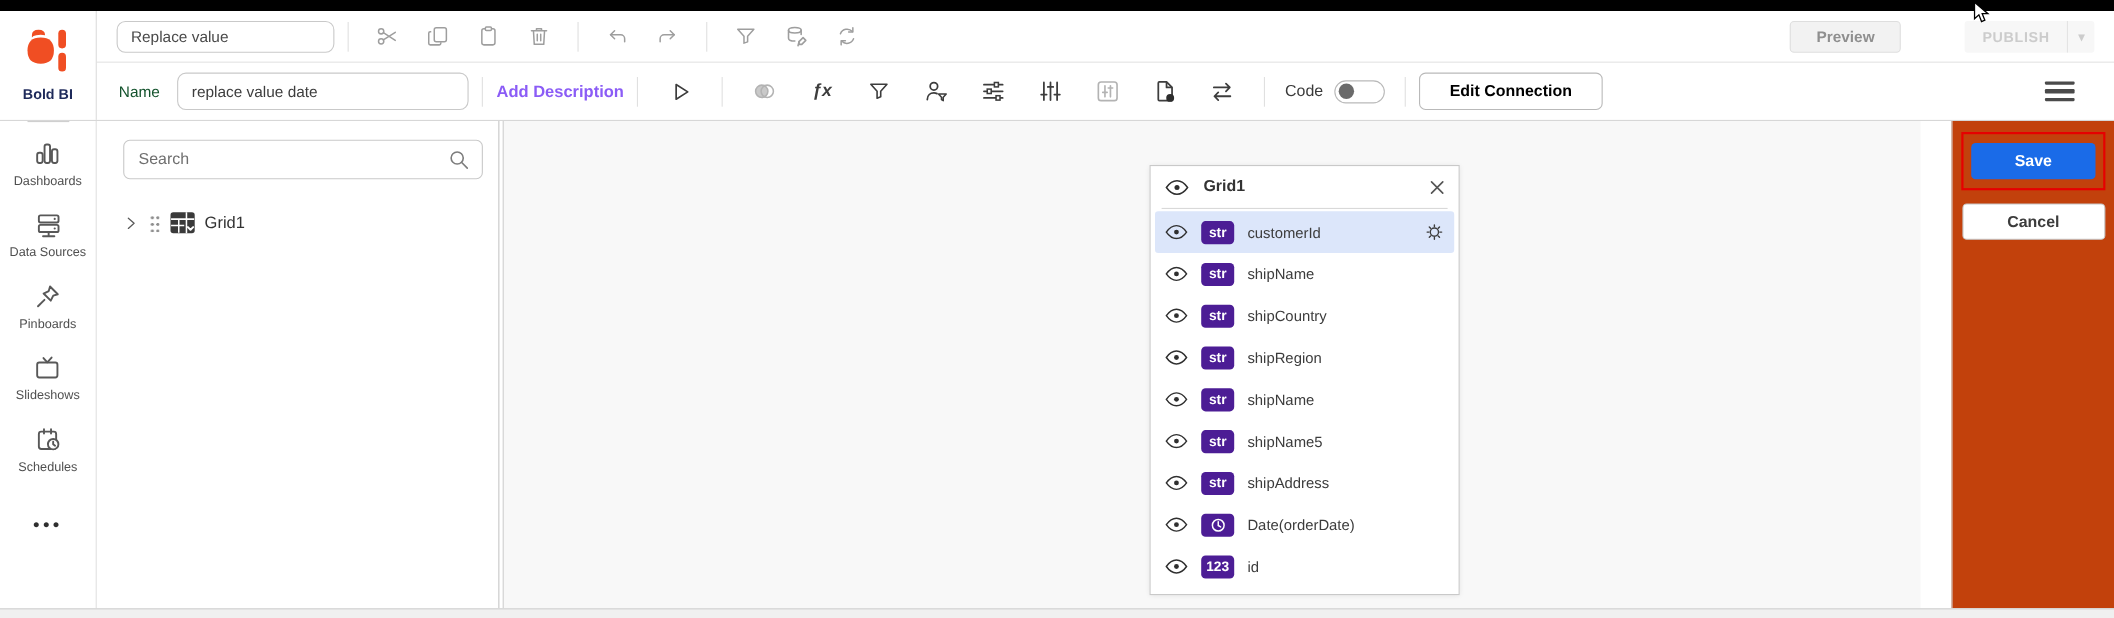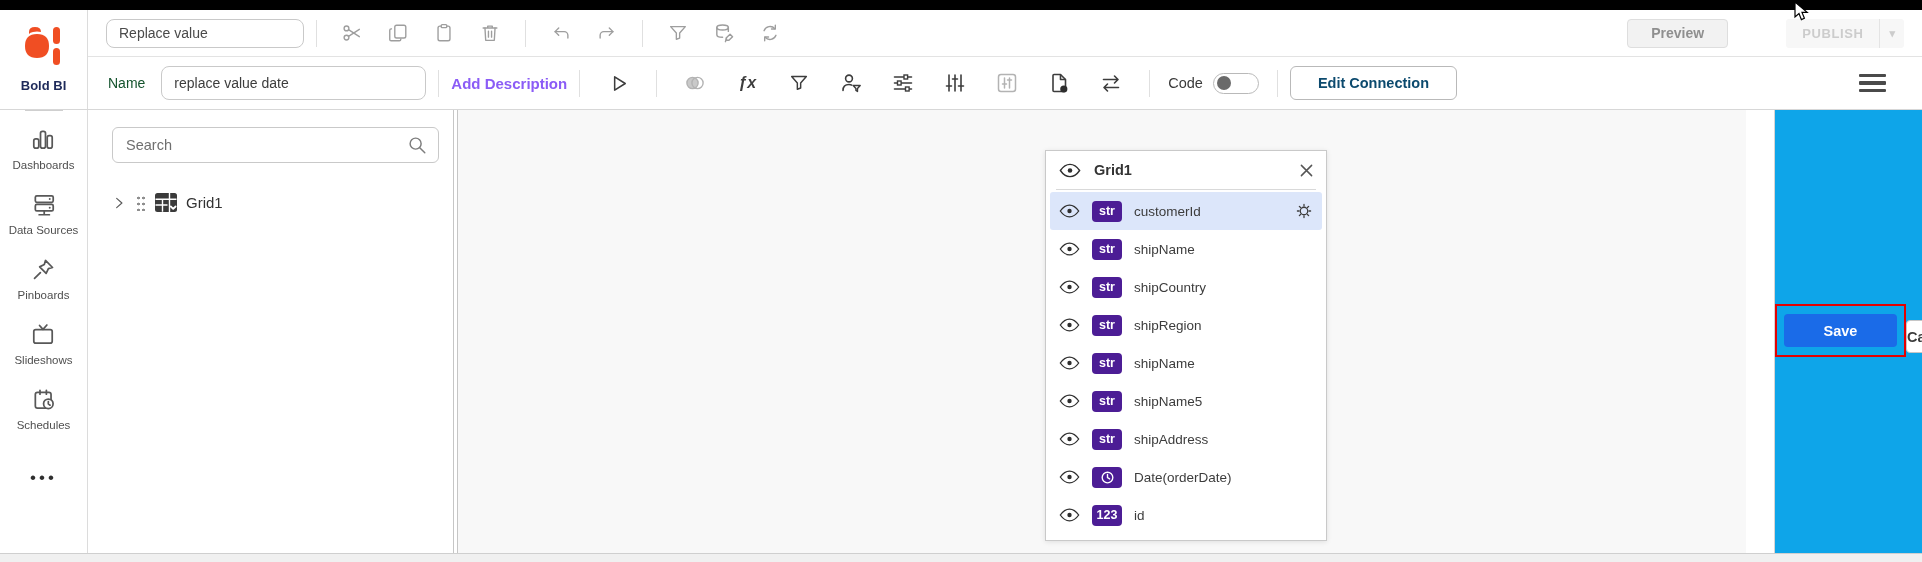--- a/index.html
+++ b/index.html
@@ -46,21 +46,21 @@
   .fx-glyph { font-size:16px; font-weight:bold; font-style:italic; color:#3d3d3d; }
 
   .code-wrap { display:flex; align-items:center; gap:10px; margin:0 6px; }
   .code-label { font-size:14.5px; color:#3a3a3a; }
   .toggle { width:46px; height:21px; border:1.5px solid #b9b9b9; border-radius:11px;
             position:relative; background:#fff; cursor:pointer; flex:none; }
   .toggle .knob { position:absolute; left:3px; top:2px; width:14px; height:14px;
                   border-radius:50%; background:#6a6a6a; }
 
   .edit-conn-btn { height:34px; padding:0 27px; background:#fff; border:1px solid #b9b9b9;
-                   border-radius:6px; font-size:14.5px; color:#0c4a6e; font-family:inherit;
+                   border-radius:6px; font-size:14.5px; color:#000000; font-family:inherit;
                    font-weight:bold; cursor:pointer; white-space:nowrap; }
   .hamburger { margin-left:auto; margin-right:16px; width:27px; display:flex; flex-direction:column;
                gap:4px; cursor:pointer; }
   .hamburger span { height:3.5px; background:#4a4a4a; border-radius:1px; }
 
   
   .body { display:flex; height:443px; }
   .appbar { width:88px; border-right:1px solid #dcdcdc; display:flex; flex-direction:column;
             align-items:center; padding-top:0; background:#fff; }
   .appbar::before { content:""; width:38px; height:1px; background:#cfcfcf; margin:0 auto 16px; }
@@ -96,22 +96,22 @@
                padding:0 9px; border-radius:3px; cursor:pointer; }
   .field-row.selected { background:#dce6fa; }
   .eye { display:flex; color:#2f2f2f; flex:none; cursor:pointer; }
   .badge { min-width:30px; height:21px; padding:0 4px; border-radius:4px; background:#4c1d95;
            color:#fff; font-size:12.5px; font-weight:bold; display:flex; align-items:center;
            justify-content:center; flex:none; }
   .fname { flex:1; font-size:13.5px; color:#3c3c3c; white-space:nowrap; }
   .gear { display:flex; color:#3d3d3d; cursor:pointer; }
 
   
-  .rightpanel { width:148px; background:#0ea5e9; border-left:1px solid #d5d5d5;
-                padding-top:10px; display:flex; flex-direction:row; align-items:center;margin-left:28px; }
+  .rightpanel { width:148px; background:#c2410c; border-left:1px solid #d5d5d5;
+                padding-top:10px; display:flex; flex-direction:column; align-items:center;margin-left:28px; }
   .red-box { border:2px solid #e60000; padding:8px 7px; margin-bottom:12px; }
   .save-btn { width:113px; height:33px; background:#1a6be8; border:none; border-radius:4px;
               color:#fff; font-size:14.5px; font-weight:bold; font-family:inherit; cursor:pointer; }
   .cancel-btn { width:130px; height:33px; background:#fff; border:1px solid #c6c6c6; border-radius:4px;
                 color:#3c3c3c; font-size:14.5px; font-weight:bold; font-family:inherit; cursor:pointer; }
 
   .cursor { position:absolute; left:1794px; top:1px; z-index:50; pointer-events:none; }
   svg { display:block; }
 </style>
 </head>

